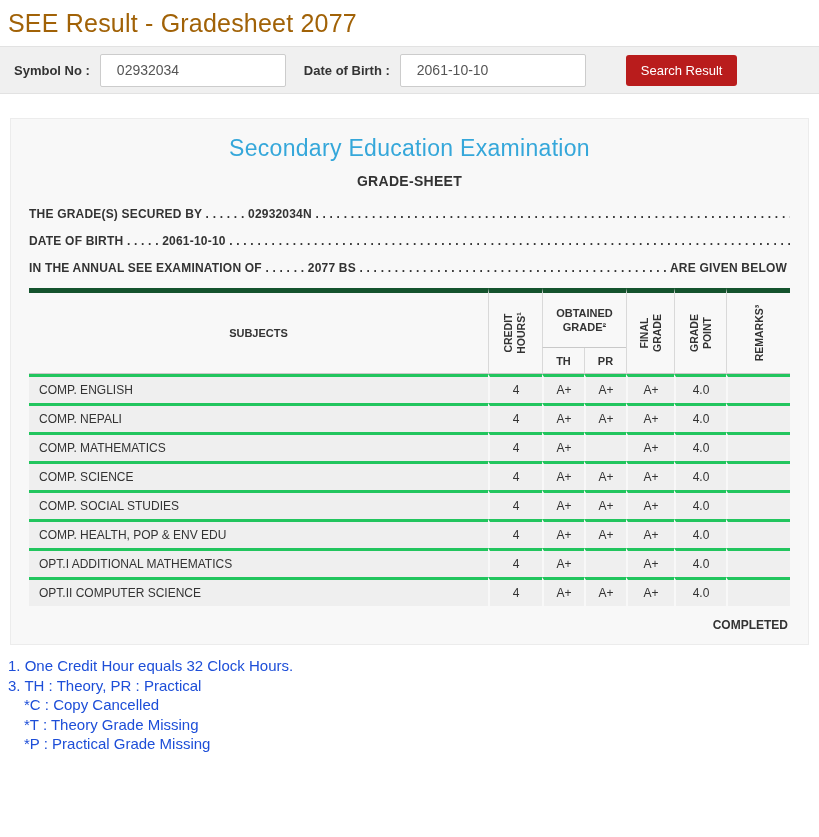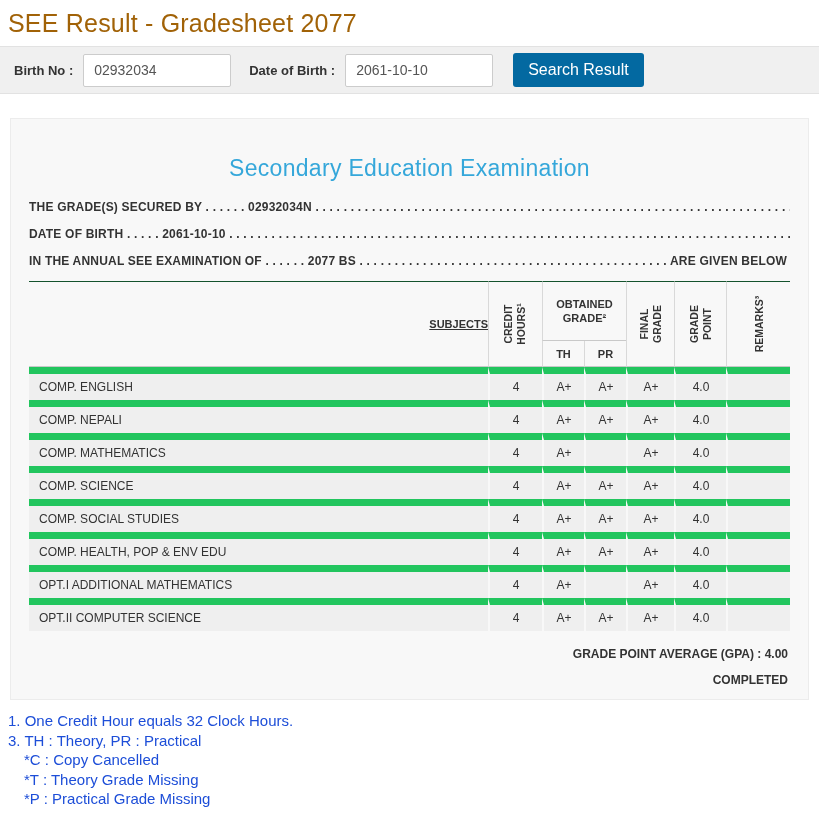--- a/index.html
+++ b/index.html
@@ -18,37 +18,37 @@
   }
 
   
   .search-bar {
     height: 48px; background: #f0f0f0;
     border-top: 1px solid #e2e2e2; border-bottom: 1px solid #e2e2e2;
     display: flex; align-items: center; padding: 0 14px;
   }
   .search-label { font-size: 13px; font-weight: bold; color: #333; white-space: nowrap; }
   .search-input {
-    width: 148px; height: 33px; margin-left: 10px;
+    width: 186px; height: 33px; margin-left: 10px;
     border: 1px solid #cccccc; background: #fff; border-radius: 2px;
-    padding: 0 10px; font-size: 14px; color: #555;
+    padding: 0 16px; font-size: 14px; color: #555;
     font-family: "Liberation Sans", "DejaVu Sans", sans-serif;
   }
   .lbl2 { margin-left: 18px; }
   .search-button {
-    margin-left: 20px; background: #0369a1; color: #fff;
+    margin-left: 40px; background: #b91c1c; color: #fff;
     border: none; border-radius: 3px; cursor: pointer;
-    font-size: 16px; padding: 8px 15px;
+    font-size: 13px; padding: 8px 15px;
     font-family: "Liberation Sans", "DejaVu Sans", sans-serif;
   }
 
   
   .result-panel {
     margin: 24px 10px 0; background: #f8f8f8;
-    border: 1px solid #ececec; padding: 36px 18px 12px;
+    border: 1px solid #ececec; padding: 16px 18px 12px;
   }
   .result-heading {
     margin: 0; text-align: center; color: #35a7da;
     font-size: 23px; font-weight: 400; letter-spacing: .3px;
   }
   .result-subheading {
     margin-top: 11px; text-align: center;
     font-size: 14px; font-weight: bold; color: #333; letter-spacing: .3px;
   }
   .statements { margin-top: 18px; }
@@ -65,41 +65,41 @@
   }
   .col-credit  { width: 54px; }
   .col-th      { width: 42px; }
   .col-pr      { width: 42px; }
   .col-final   { width: 48px; }
   .col-gp      { width: 52px; }
   .col-remarks { width: 64px; }
 
   .grade-table thead th {
     font-size: 11px; font-weight: bold; color: #333; padding: 0;
-    border-bottom: 1px solid #c9c9c9; border-top: 1px solid #14532d;
+    border-bottom: 1px solid #c9c9c9; border-top: 5px solid #14532d;
     vertical-align: middle; background: transparent;
   }
   .hrow1 { height: 60px; }
   .hrow2 { height: 26px; }
-  .th-subjects { text-align: right; font-size: 12px; padding-left: 10px; text-decoration: underline; }
+  .th-subjects { text-align: center; font-size: 12px; padding-left: 10px; }
   .th-rot { position: relative; border-left: 1px solid #d9d9d9; }
   .rot {
     display: block; position: absolute; left: 50%; top: 50%;
     transform: translate(-50%, -50%) rotate(-90deg);
     width: 90px; text-align: center;
     font-size: 10.5px; line-height: 1.2; white-space: pre-line;
   }
   .th-obtained {
     text-align: center; white-space: pre-line; line-height: 1.3;
     border-left: 1px solid #d9d9d9;
   }
   .th-sub { text-align: center; border-left: 1px solid #d9d9d9; border-top: none !important; }
 
   .grade-table tbody td {
-    background: #efefef; border-top: 7px solid #22c55e;
+    background: #efefef; border-top: 3px solid #22c55e;
     font-size: 12px; color: #333; padding: 6px 8px; text-align: center;
   }
   .grade-table tbody td + td { border-left: 2px solid #f8f8f8; }
   .grade-table tbody td.c-subject { text-align: left; padding-left: 10px; }
 
   
   .summary-gpa {
     margin-top: 16px; text-align: right;
     font-size: 12px; font-weight: bold; color: #333; padding-right: 2px;
   }
@@ -114,29 +114,30 @@
   .footnote.indent { padding-left: 16px; }
 </style>
 </head>
 <body>
 
 <header class="top">
   <h1 class="page-title">SEE Result - Gradesheet 2077</h1>
 </header>
 
 <div class="search-bar">
-  <span class="search-label">Birth No :</span>
+  <span class="search-label">Symbol No :</span>
   <input class="search-input" type="text" value="02932034" style="">
   <span class="search-label lbl2">Date of Birth :</span>
   <input class="search-input" type="text" value="2061-10-10" style="">
   <button class="search-button">Search Result</button>
 </div>
 
 <section class="result-panel">
   <h2 class="result-heading">Secondary Education Examination</h2>
+  <div class="result-subheading">GRADE-SHEET</div>
 
   <div class="statements">
     <div class="statement">THE GRADE(S) SECURED BY . . . . . . 02932034N . . . . . . . . . . . . . . . . . . . . . . . . . . . . . . . . . . . . . . . . . . . . . . . . . . . . . . . . . . . . . . . . . . . . . . . . . . . . . . . . . . . . .</div>
     <div class="statement">DATE OF BIRTH . . . . . 2061-10-10 . . . . . . . . . . . . . . . . . . . . . . . . . . . . . . . . . . . . . . . . . . . . . . . . . . . . . . . . . . . . . . . . . . . . . . . . . . . . . . . . . . . . . . . . .</div>
     <div class="statement">IN THE ANNUAL SEE EXAMINATION OF . . . . . . 2077 BS . . . . . . . . . . . . . . . . . . . . . . . . . . . . . . . . . . . . . . . . . . . . ARE GIVEN BELOW . . .</div>
   </div>
 
   <table class="grade-table">
     <colgroup>
       <col class="col-subject">
@@ -242,24 +243,20 @@
         <td>4</td>
         <td>A+</td>
         <td>A+</td>
         <td>A+</td>
         <td>4.0</td>
         <td></td>
       </tr>
     </tbody>
   </table>
 
-  <div class="summary-gpa">
-    <span>GRADE POINT AVERAGE (GPA) :</span>
-    <span>4.00</span>
-  </div>
   <div class="summary-status">COMPLETED</div>
 </section>
 
 <div class="footnotes">
   <div class="footnote">1. One Credit Hour equals 32 Clock Hours.</div>
   <div class="footnote">3. TH : Theory, PR : Practical</div>
   <div class="footnote indent">*C : Copy Cancelled</div>
   <div class="footnote indent">*T : Theory Grade Missing</div>
   <div class="footnote indent">*P : Practical Grade Missing</div>
 </div>

